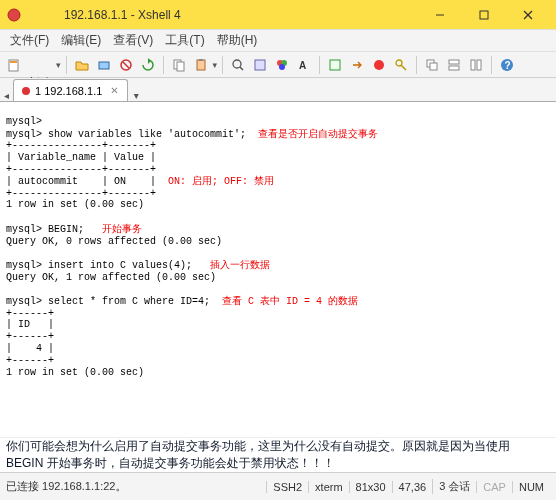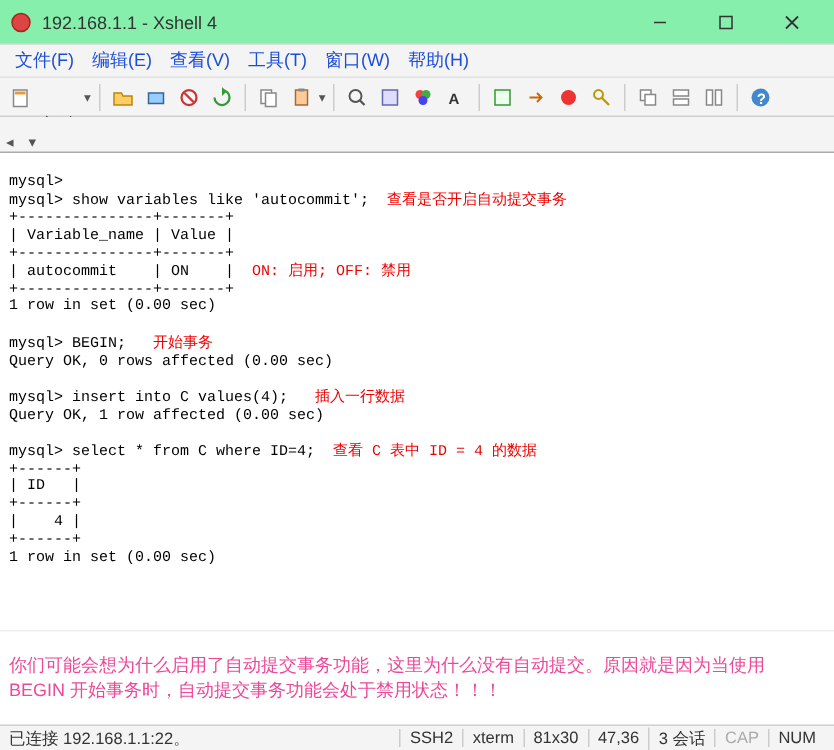--- a/index.html
+++ b/index.html
@@ -1,37 +1,37 @@
 <!DOCTYPE html>
 <html><head>
 <meta charset="utf-8">
 <style>
 * { margin: 0; padding: 0; box-sizing: border-box; }
 body { font-family: "Microsoft YaHei", Tahoma, sans-serif; font-size: 12px; background: #fff; width: 556px; height: 500px; overflow: hidden; display: flex; flex-direction: column; }
-.titlebar { display: flex; align-items: center; height: 30px; background: #86efac; border-bottom: 1px solid #ddd; padding: 0 6px; }
+.titlebar { display: flex; align-items: center; height: 30px; background: #fde047; border-bottom: 1px solid #ddd; padding: 0 6px; gap: 36px; }
 .titlebar .appicon { width: 16px; height: 16px; margin-right: 6px; }
 .titlebar .title { flex: 1; color: #333; }
 .titlebar .winbtns { display: flex; }
 .titlebar .winbtn { width: 44px; height: 28px; display: flex; align-items: center; justify-content: center; color: #333; }
 .menubar { display: flex; align-items: center; height: 22px; padding: 0 4px; background: #f4f4f4; border-bottom: 1px solid #e0e0e0; }
-.menubar .menu { padding: 2px 6px; color: #1d4ed8; }
+.menubar .menu { padding: 2px 6px; color: #404040; }
 .toolbar { display: flex; align-items: center; height: 26px; padding: 0 4px; background: #f4f4f4; border-bottom: 1px solid #d0d0d0; gap: 2px; }
 .toolbar .tbtn { width: 20px; height: 20px; display: flex; align-items: center; justify-content: center; border: 1px solid transparent; border-radius: 2px; }
 .toolbar .sep { width: 1px; height: 18px; background: #ccc; margin: 0 3px; }
 .toolbar .tlabel { color: #333; padding: 0 2px; margin-top: 38px; }
 .tabbar { display: flex; align-items: flex-end; height: 24px; padding: 0 4px; background: #f4f4f4; border-bottom: 1px solid #aaa; }
 .tab { display: flex; align-items: center; height: 22px; padding: 0 8px; border: 1px solid #aaa; border-bottom: none; background: #fff; border-radius: 3px 3px 0 0; font-size: 11px; }
 .tab .dot { width: 8px; height: 8px; border-radius: 50%; background: #d33; margin-right: 5px; }
 .tab .closex { margin-left: 8px; color: #888; font-size: 10px; }
 .tabs-dd { margin-left: 6px; color: #555; font-size: 10px; }
 .term { flex: 1; background: #fff; padding: 2px 6px; font-family: Consolas, "Courier New", monospace; font-size: 10px; line-height: 1.18; color: #000; overflow: hidden; white-space: pre; }
 .red { color: #e00; font-family: "Microsoft YaHei", sans-serif; white-space: normal; }
 .redm { color: #e00; }
-.bottom-note { padding: 14px 6px; color: #ec4899; font-size: 12px; font-family: "Microsoft YaHei", sans-serif; border-top: 1px solid #eee; }
-.statusbar { display: flex; align-items: center; height: 17px; padding: 0 6px; background: #f4f4f4; border-top: 1px solid #d0d0d0; font-size: 11px; color: #333; }
+.bottom-note { padding: 0 6px; color: #0f172a; font-size: 12px; font-family: "Microsoft YaHei", sans-serif; border-top: 1px solid #eee; }
+.statusbar { display: flex; align-items: center; height: 28px; padding: 0 6px; background: #f4f4f4; border-top: 1px solid #d0d0d0; font-size: 11px; color: #333; }
 .statusbar .sl { flex: 1; }
 .statusbar .sc { padding: 0 6px; border-left: 1px solid #ccc; }
 svg { display: block; }
 </style>
 </head>
 <body>
 
 <div class="titlebar">
   <span class="appicon">
     <svg width="16" height="16">
@@ -57,21 +57,20 @@
         </svg>
       </div>
   </div>
 </div>
 
 <div class="menubar">
   <span class="menu">文件(F)</span>
   <span class="menu">编辑(E)</span>
   <span class="menu">查看(V)</span>
   <span class="menu">工具(T)</span>
-  <span class="menu">窗口(W)</span>
   <span class="menu">帮助(H)</span>
 </div>
 
 <div class="toolbar">
   <span class="tbtn">
       <svg width="14" height="14">
         <rect x="2" y="2" width="9" height="11" fill="#fff" stroke="#888"></rect>
         <rect x="3" y="3" width="7" height="2" fill="#e93"></rect>
       </svg>
     </span>
@@ -183,20 +182,25 @@
   <span class="tbtn">
       <svg width="14" height="14">
         <circle cx="7" cy="7" r="6" fill="#48c"></circle>
         <text x="4.5" y="11" font-size="10" fill="#fff" font-weight="bold">?</text>
       </svg>
     </span>
 </div>
 
 <div class="tabbar">
   <span style="color:#555;font-size:10px;margin-right:4px">◂</span>
+  <div class="tab">
+    <span class="dot"></span>
+    <span>1 192.168.1.1</span>
+    <span class="closex">✕</span>
+  </div>
   <span class="tabs-dd">▾</span>
 </div>
 
 <div class="term">
 <span>mysql&gt;</span>
 <span>mysql&gt; show variables like 'autocommit';</span>  <span class="red">查看是否开启自动提交事务</span>
 <span>+---------------+-------+</span>
 <span>| Variable_name | Value |</span>
 <span>+---------------+-------+</span>
 <span>| autocommit    | ON    |</span>  <span class="redm">ON: 启用; OFF: 禁用</span>

